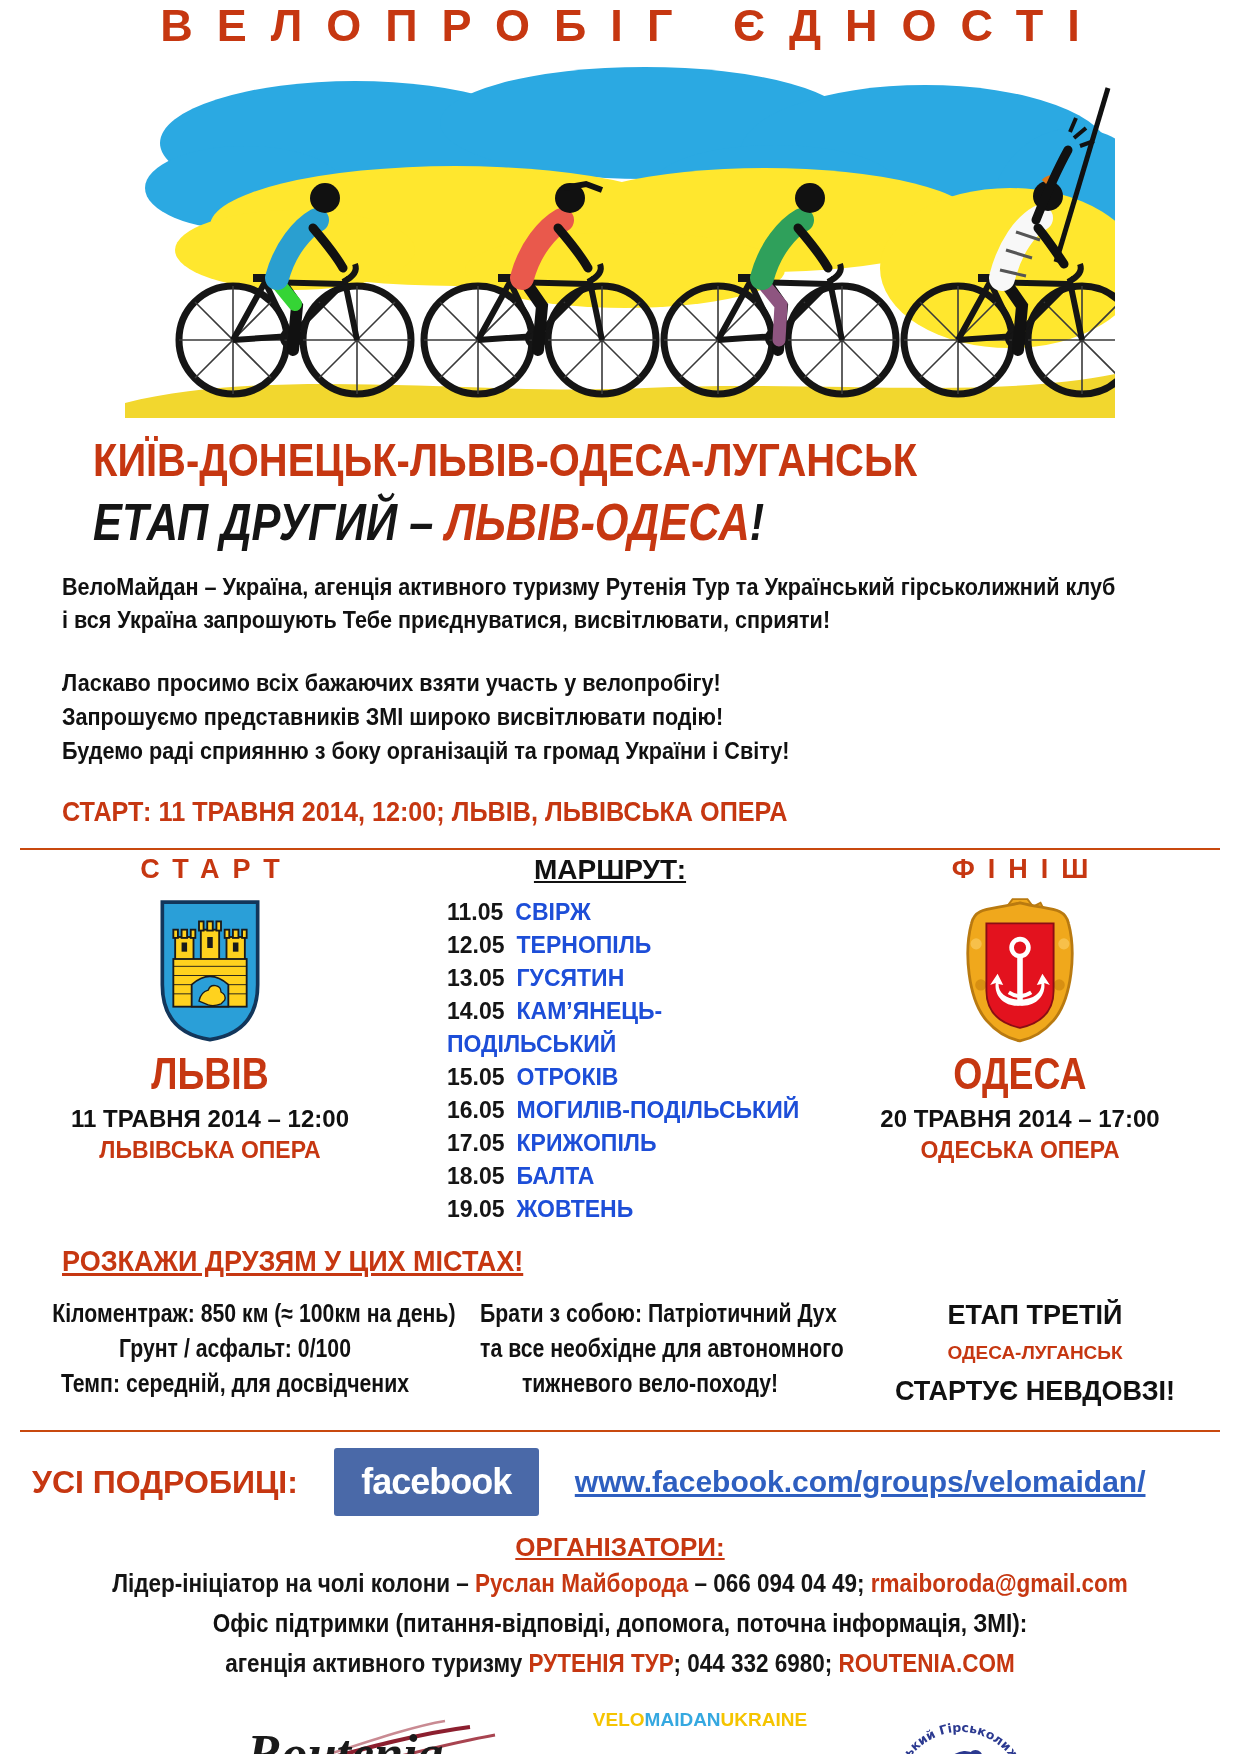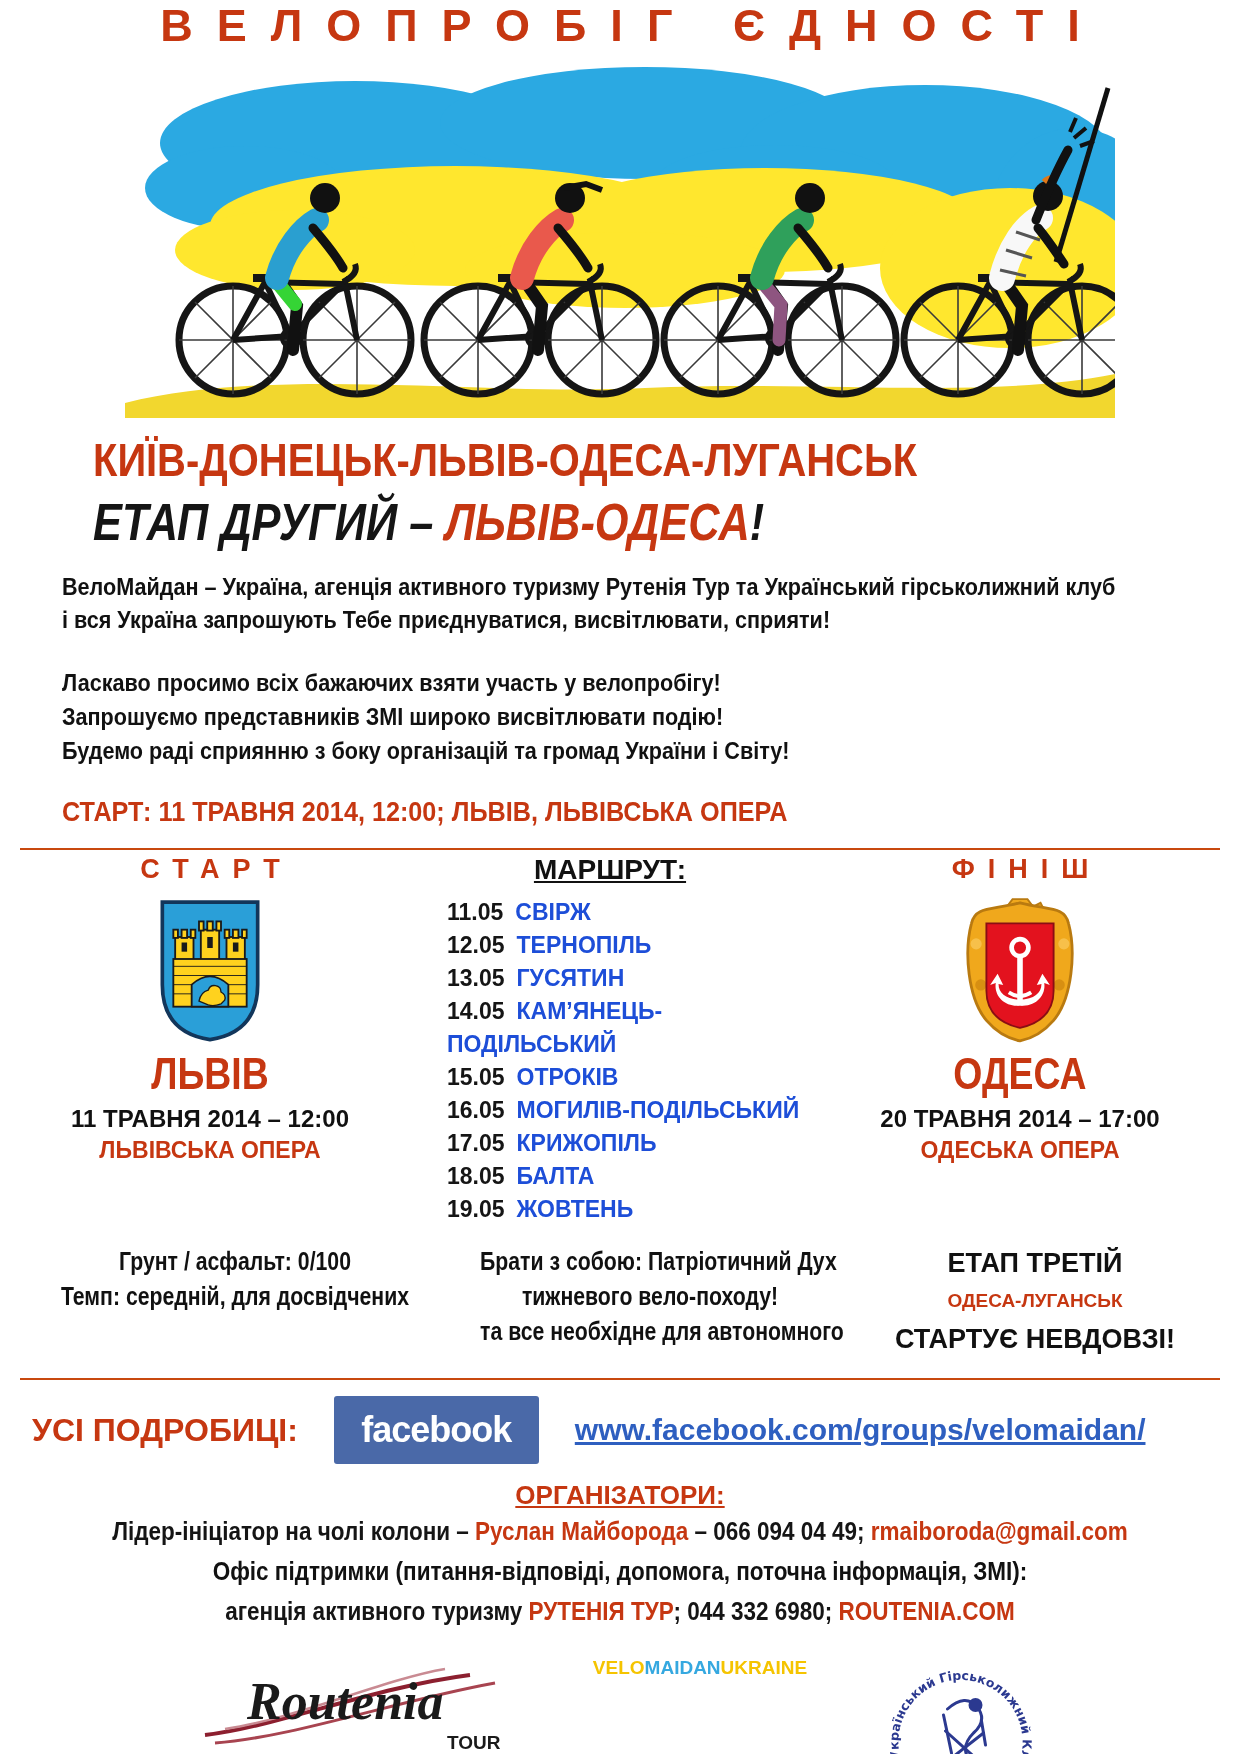--- a/index.html
+++ b/index.html
@@ -233,39 +233,45 @@
         <path d="M48,104 q12,8 24,0" fill="none" stroke="#fff" stroke-width="4"></path>
       </svg>
       <div class="city-name">
           <span class="cond">ОДЕСА</span>
         </div>
       <div class="city-date">20 ТРАВНЯ 2014 – 17:00</div>
       <div class="city-venue">ОДЕСЬКА ОПЕРА</div>
     </div>
   </div>
 
+  <div class="tell center">
+    <span class="cond90">РОЗКАЖИ ДРУЗЯМ У ЦИХ МІСТАХ!</span>
+  </div>
 
   <div class="stats">
     <div>
       <div class="s-line">
+          <span class="cond">Кіломентраж: 850 км (≈ 100км на день)</span>
+        </div>
+      <div class="s-line">
           <span class="cond">Грунт / асфальт: 0/100</span>
         </div>
       <div class="s-line">
           <span class="cond">Темп: середній, для досвідчених</span>
         </div>
     </div>
     <div>
       <div class="s-line">
           <span class="cond">Брати з собою: Патріотичний Дух</span>
         </div>
       <div class="s-line">
+          <span class="cond">та все необхідне для автономного</span>
+        </div>
+      <div class="s-line">
           <span class="cond">тижневого вело-походу!</span>
-        </div>
-      <div class="s-line">
-          <span class="cond">та все необхідне для автономного</span>
         </div>
     </div>
     <div class="stage3">
       <div class="l1">ЕТАП ТРЕТІЙ</div>
       <div class="l2">ОДЕСА-ЛУГАНСЬК</div>
       <div class="l3">СТАРТУЄ НЕВДОВЗІ!</div>
     </div>
   </div>
 
   <hr class="rule">

